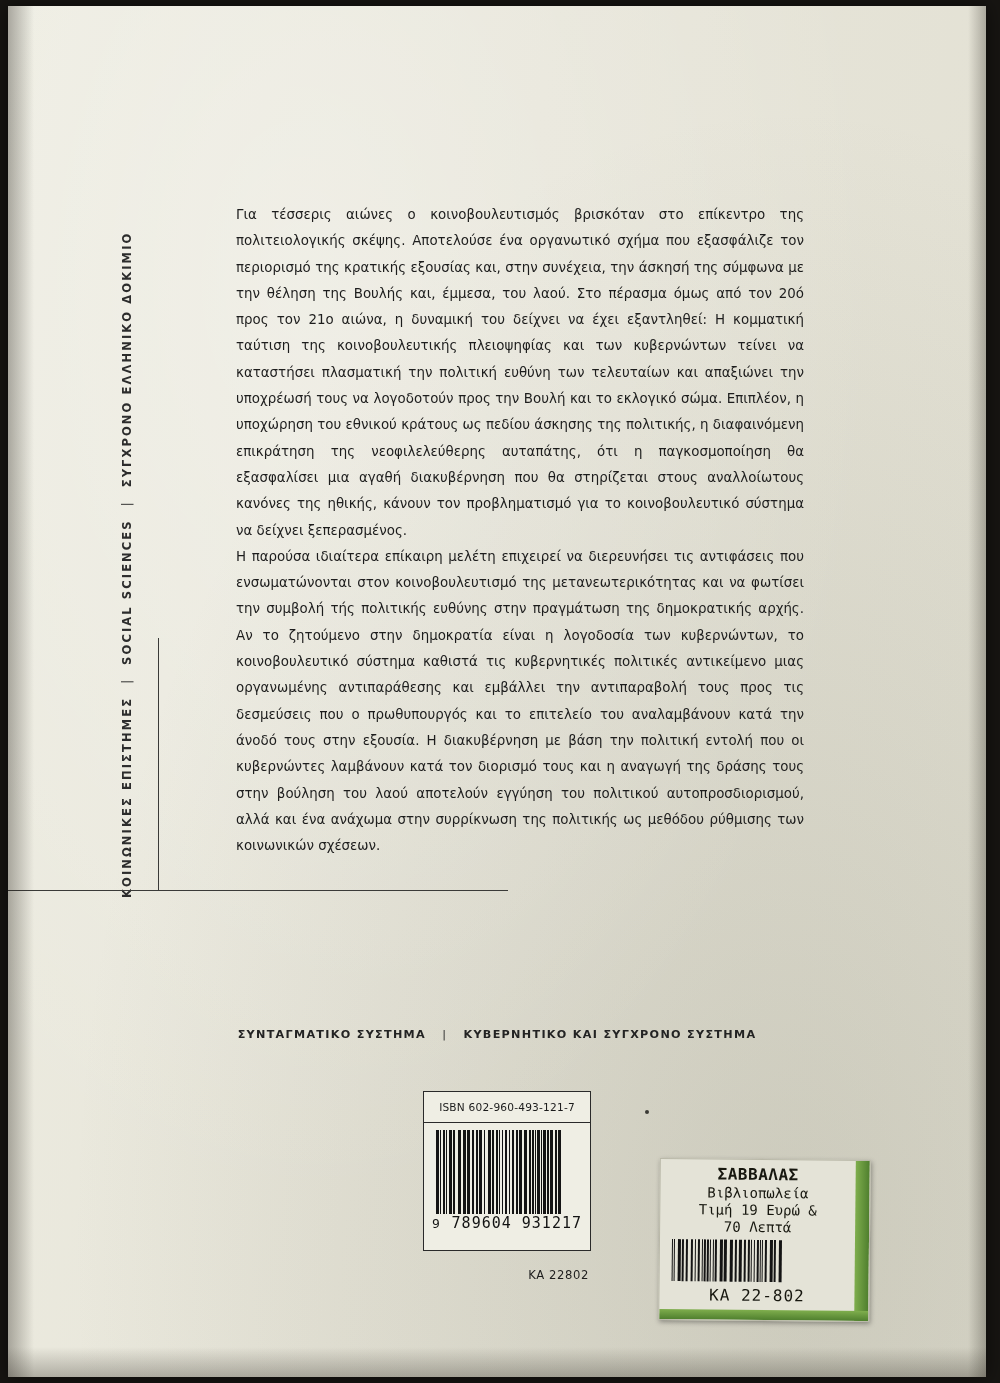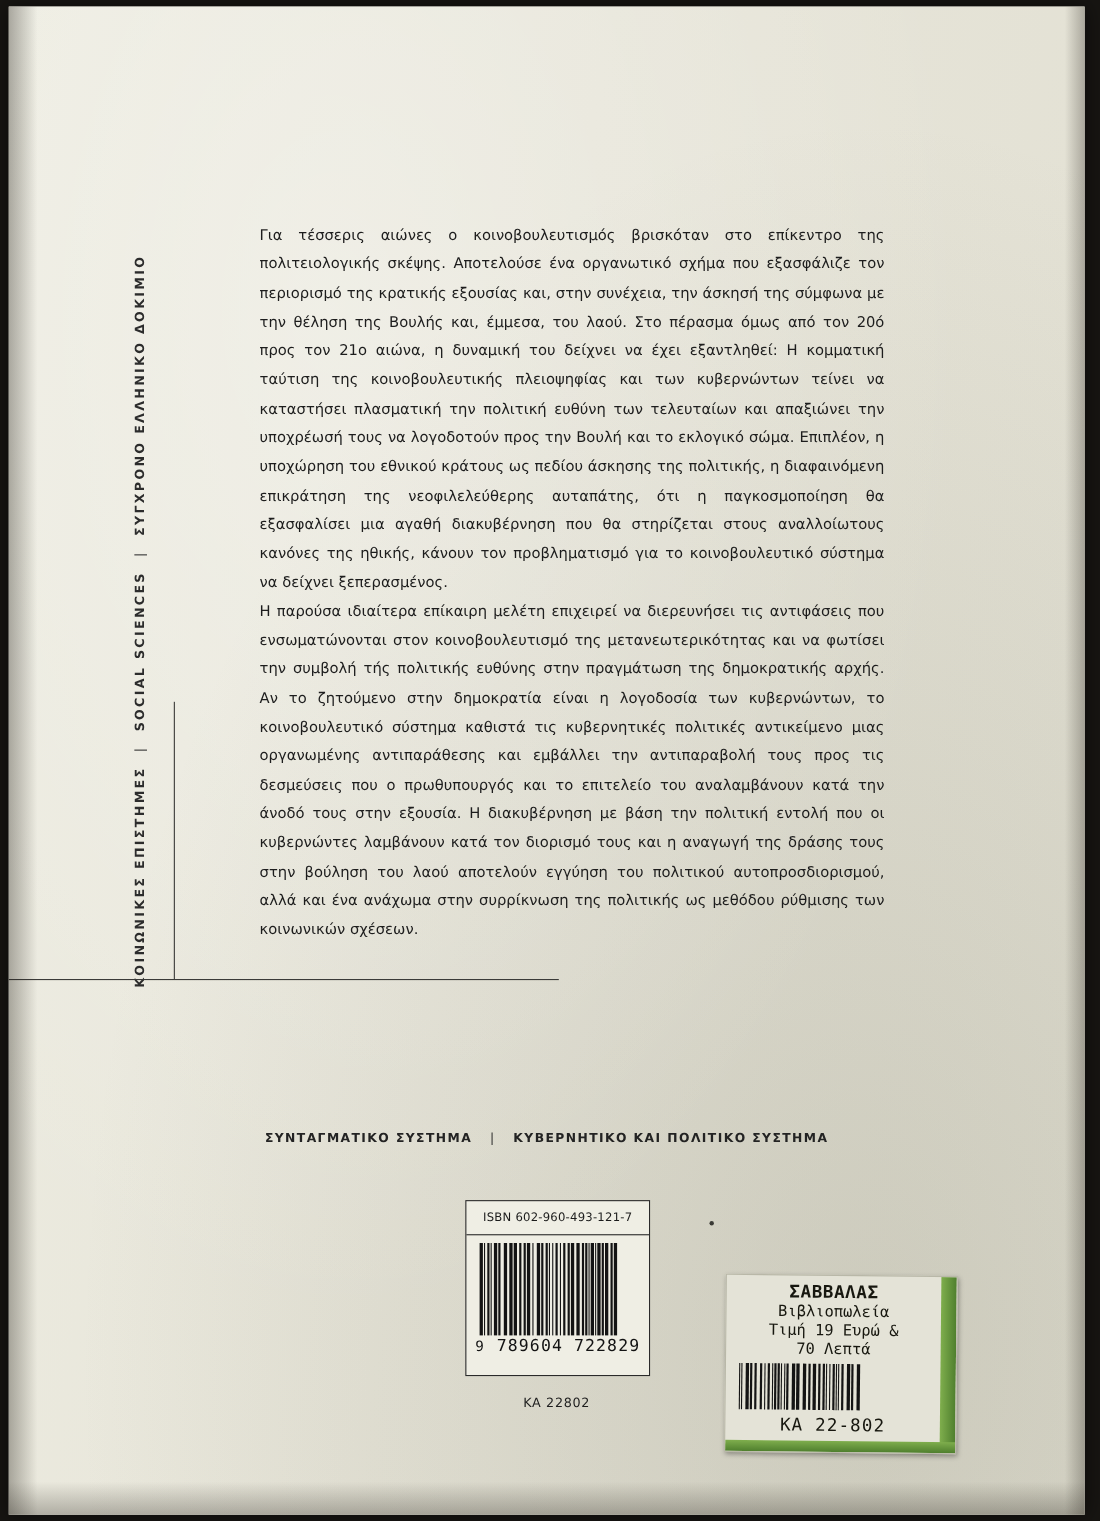--- a/index.html
+++ b/index.html
@@ -204,21 +204,21 @@
     color: #131313;
   }
   #barcode-digits .lead {
     font-size: 13px;
   }
   #ka-code {
     position: absolute;
     left: 415px;
     top: 1262px;
     width: 166px;
-    text-align: center;
+    text-align: right;
     font-size: 11.6px;
     letter-spacing: 0.6px;
     color: #1d1d1d;
   }
 
   
   #price-sticker {
     position: absolute;
     left: 651px;
     top: 1153px;
@@ -323,21 +323,21 @@
     <div id="rule-horizontal"></div>
 
     <div id="blurb">
       <p>Για τέσσερις αιώνες ο κοινοβουλευτισμός βρισκόταν στο επίκεντρο της πολιτειολογικής σκέψης. Αποτελούσε ένα οργανωτικό σχήμα που εξασφάλιζε τον περιορισμό της κρατικής εξουσίας και, στην συνέχεια, την άσκησή της σύμφωνα με την θέληση της Βουλής και, έμμεσα, του λαού. Στο πέρασμα όμως από τον 20ό προς τον 21ο αιώνα, η δυναμική του δείχνει να έχει εξαντληθεί: Η κομματική ταύτιση της κοινοβουλευτικής πλειοψηφίας και των κυβερνώντων τείνει να καταστήσει πλασματική την πολιτική ευθύνη των τελευταίων και απαξιώνει την υποχρέωσή τους να λογοδοτούν προς την Βουλή και το εκλογικό σώμα. Επιπλέον, η υποχώρηση του εθνικού κράτους ως πεδίου άσκησης της πολιτικής, η διαφαινόμενη επικράτηση της νεοφιλελεύθερης αυταπάτης, ότι η παγκοσμοποίηση θα εξασφαλίσει μια αγαθή διακυβέρνηση που θα στηρίζεται στους αναλλοίωτους κανόνες της ηθικής, κάνουν τον προβληματισμό για το κοινοβουλευτικό σύστημα να δείχνει ξεπερασμένος.</p>
       <p>Η παρούσα ιδιαίτερα επίκαιρη μελέτη επιχειρεί να διερευνήσει τις αντιφάσεις που ενσωματώνονται στον κοινοβουλευτισμό της μετανεωτερικότητας και να φωτίσει την συμβολή τής πολιτικής ευθύνης στην πραγμάτωση της δημοκρατικής αρχής. Αν το ζητούμενο στην δημοκρατία είναι η λογοδοσία των κυβερνώντων, το κοινοβουλευτικό σύστημα καθιστά τις κυβερνητικές πολιτικές αντικείμενο μιας οργανωμένης αντιπαράθεσης και εμβάλλει την αντιπαραβολή τους προς τις δεσμεύσεις που ο πρωθυπουργός και το επιτελείο του αναλαμβάνουν κατά την άνοδό τους στην εξουσία. Η διακυβέρνηση με βάση την πολιτική εντολή που οι κυβερνώντες λαμβάνουν κατά τον διορισμό τους και η αναγωγή της δράσης τους στην βούληση του λαού αποτελούν εγγύηση του πολιτικού αυτοπροσδιορισμού, αλλά και ένα ανάχωμα στην συρρίκνωση της πολιτικής ως μεθόδου ρύθμισης των κοινωνικών σχέσεων.</p>
     </div>
 
     <div id="category-line">
       <span>ΣΥΝΤΑΓΜΑΤΙΚΟ ΣΥΣΤΗΜΑ</span>
       <span class="cat-sep">|</span>
-      <span>ΚΥΒΕΡΝΗΤΙΚΟ ΚΑΙ ΠΟΛΙΤΙΚΟ ΣΥΣΤΗΜΑ</span>
+      <span>ΚΥΒΕΡΝΗΤΙΚΟ ΚΑΙ ΣΥΓΧΡΟΝΟ ΣΥΣΤΗΜΑ</span>
     </div>
 
     <div id="barcode-box">
       <div id="isbn-label">ISBN 602-960-493-121-7</div>
       <div id="isbn-rule"></div>
       <div id="barcode-bars">
           <i style="width:3px"></i>
           <i style="width:1px;background:transparent"></i>
           <i style="width:1px"></i>
           <i style="width:2px;background:transparent"></i>
@@ -401,21 +401,21 @@
           <i style="width:1px;background:transparent"></i>
           <i style="width:3px"></i>
           <i style="width:2px;background:transparent"></i>
           <i style="width:2px"></i>
           <i style="width:1px;background:transparent"></i>
           <i style="width:3px"></i>
           <i style="width:3px;background:transparent"></i>
         </div>
       <div id="barcode-digits">
         <span class="lead">9</span>
-        <span>789604 722829</span>
+        <span>789604 931217</span>
       </div>
     </div>
     <div id="ka-code">KA 22802</div>
 
     <div id="sticker-dot"></div>
 
     <div id="price-sticker">
       <div id="sticker-green-edge"></div>
       <div id="sticker-green-bottom"></div>
       <div id="sticker-shop">ΣΑΒΒΑΛΑΣ</div>

